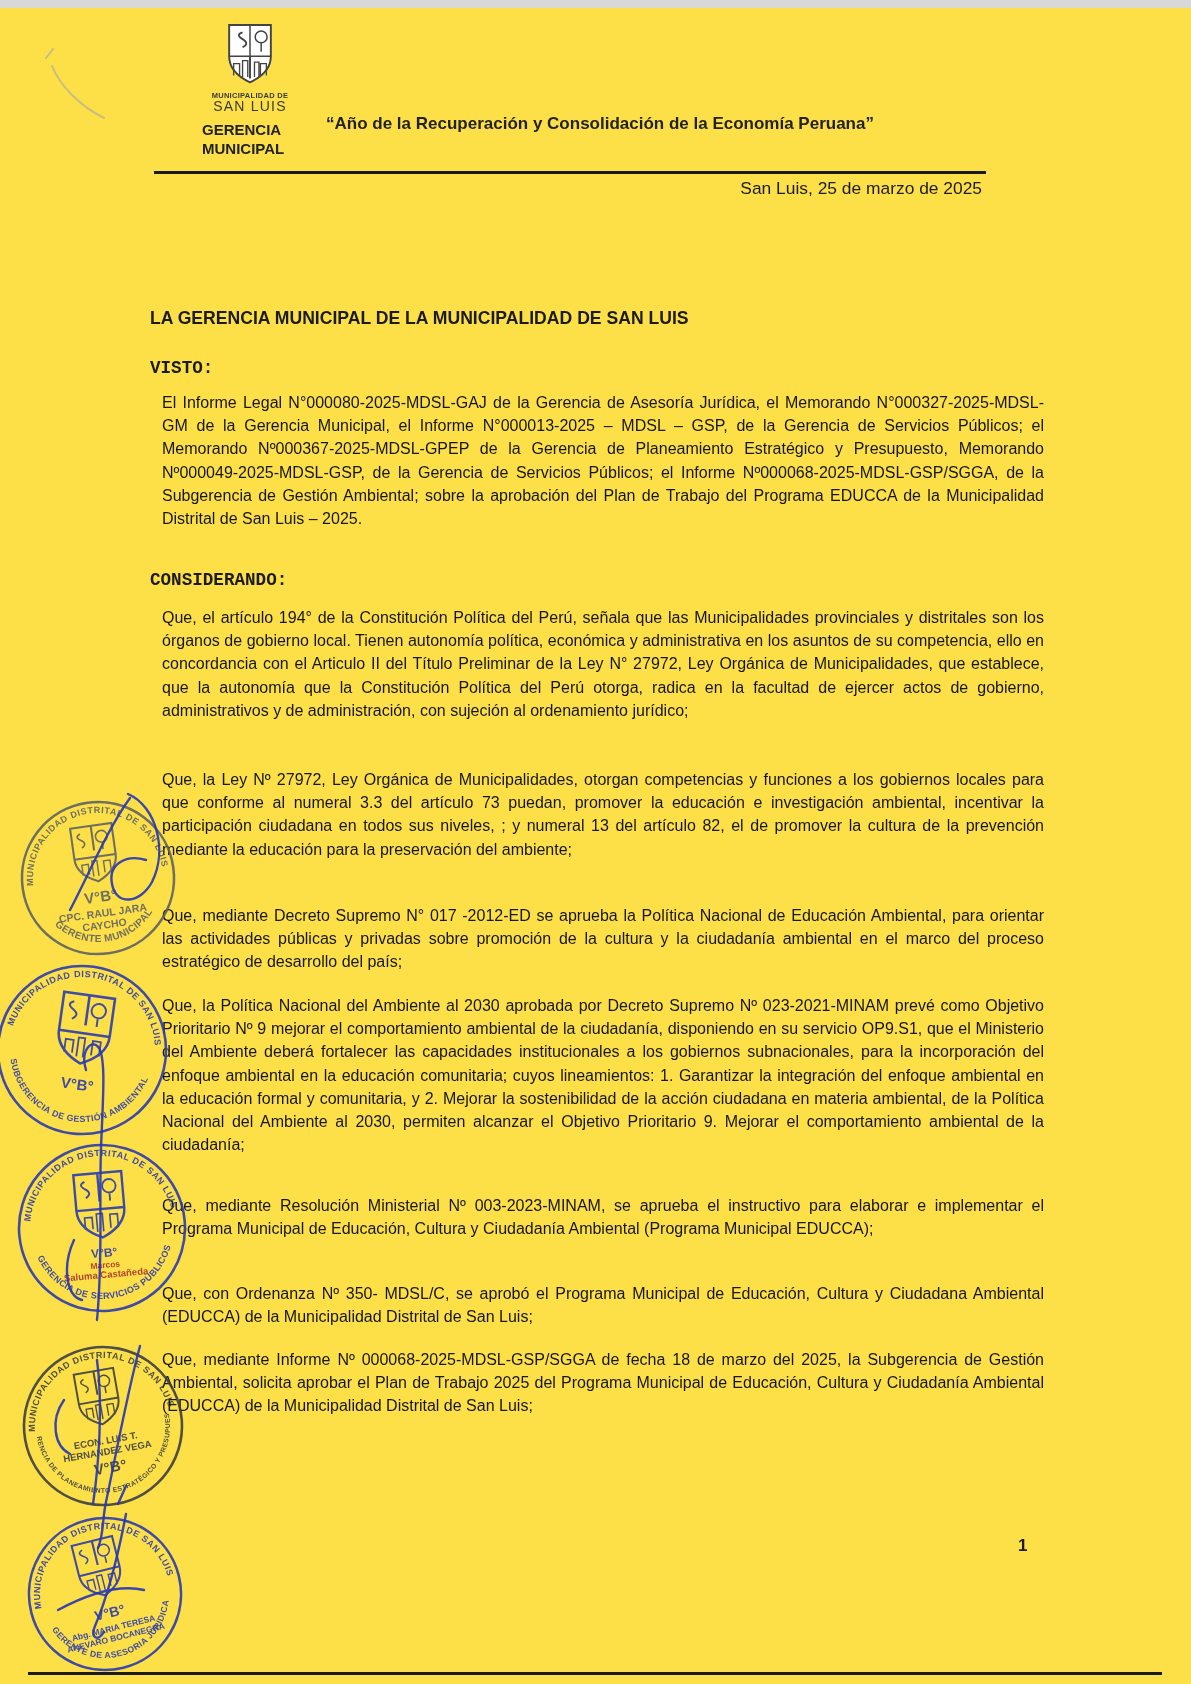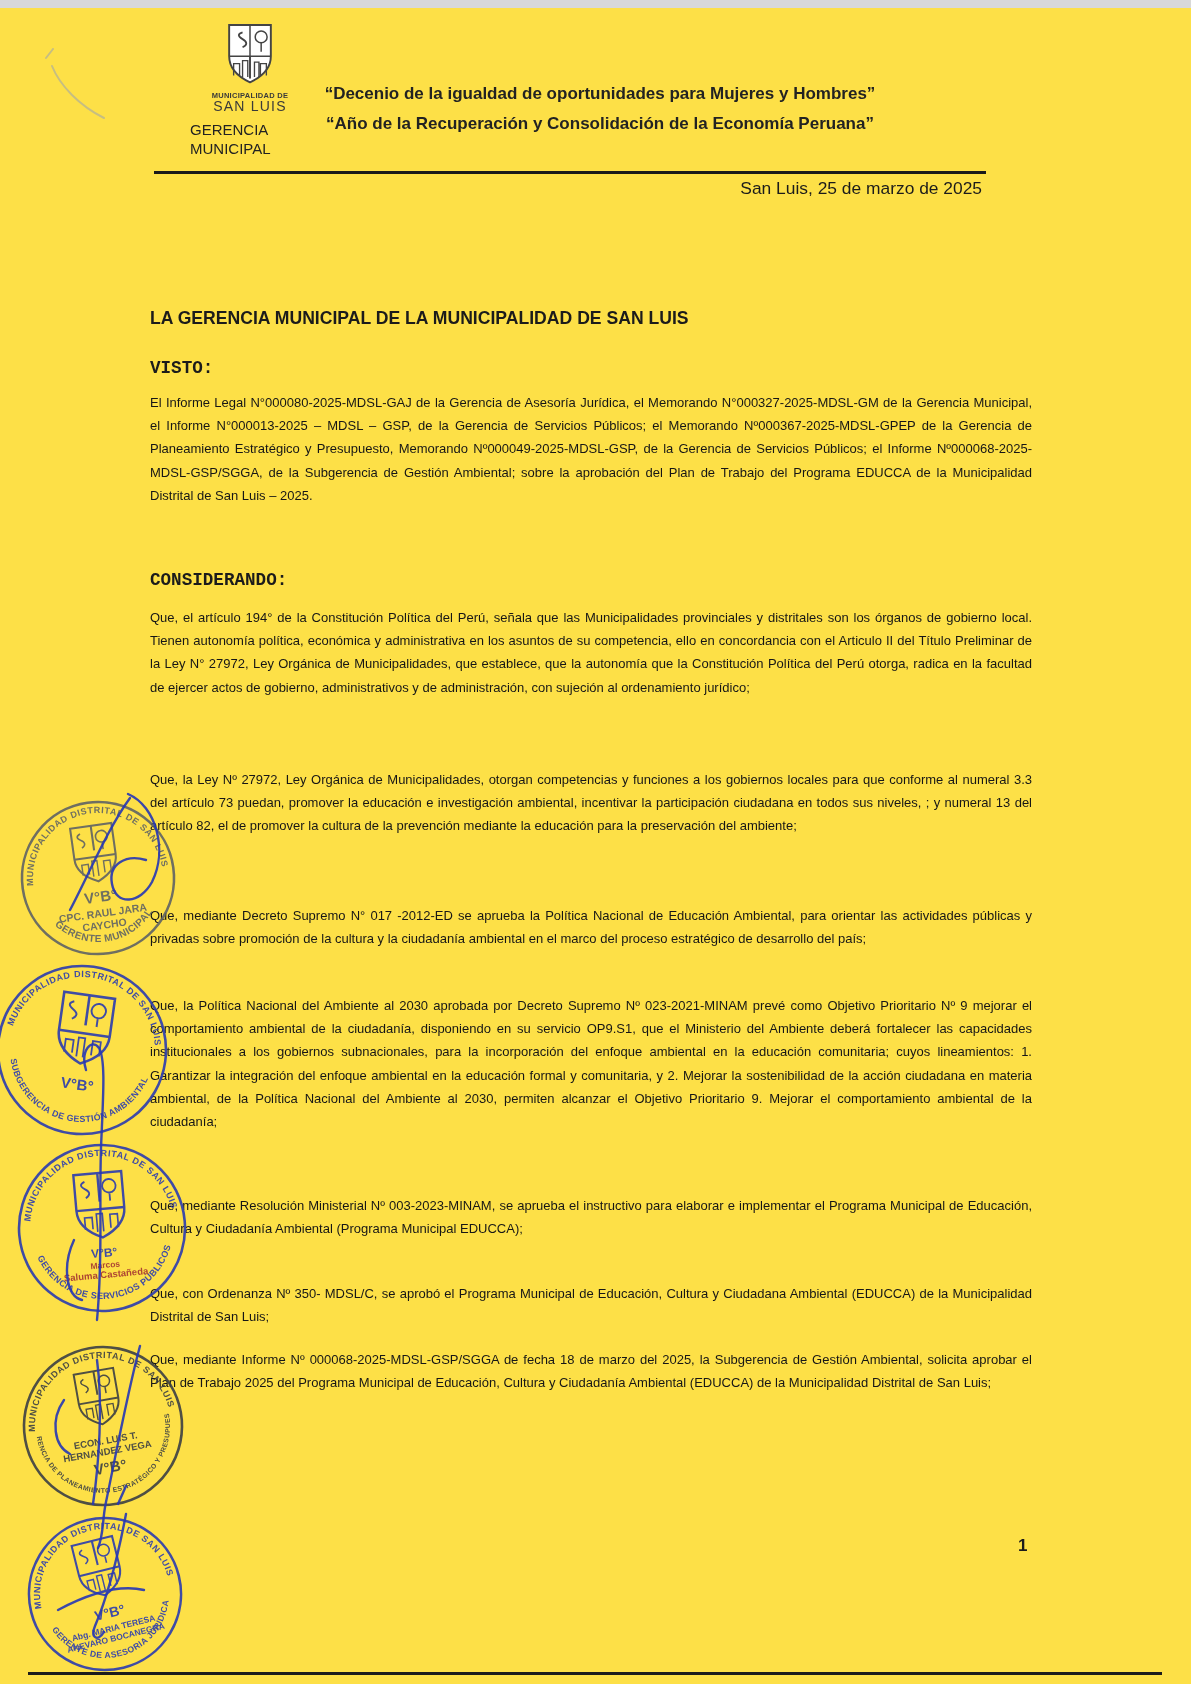--- a/index.html
+++ b/index.html
@@ -6,31 +6,31 @@
   .page{
     position:relative;width:1191px;height:1684px;margin:8px auto;
     background:#fde047;overflow:hidden;
     font-family:"Liberation Sans",sans-serif;color:#1b1b1b;
   }
   .abs{position:absolute;}
   
   .logo-block{left:204px;top:14px;width:92px;text-align:center;}
   .logo-small{font-size:7.5px;letter-spacing:.3px;color:#3a3a3a;margin-top:1px;font-weight:bold;}
   .logo-name{font-size:14px;font-weight:normal;letter-spacing:1.2px;color:#3a3a3a;margin-top:-2px;}
-  .office-block{left:190px;top:112px;width:110px;font-size:15px;font-weight:normal;line-height:19px;color:#222;}
+  .office-block{left:202px;top:112px;width:110px;font-size:15px;font-weight:bold;line-height:19px;color:#222;}
   .motto{left:150px;top:76px;width:900px;text-align:center;font-size:17px;font-weight:bold;color:#222;}
   .motto2{top:106px;}
   .header-rule{left:154px;top:163px;width:832px;height:3px;background:#1a1a1a;}
   .dateline{left:150px;top:170px;width:882px;text-align:right;padding-right:50px;box-sizing:border-box;font-size:17.4px;}
   
   .doc-title{left:150px;top:230px;width:882px;text-align:center;font-size:19.5px;font-weight:bold;
     text-decoration:underline;text-decoration-thickness:2px;text-underline-offset:4px;letter-spacing:.2px;}
   .issuer{left:150px;top:300px;width:882px;font-size:17.6px;font-weight:bold;}
   .sect-label{left:150px;top:350px;width:882px;font-size:17.6px;font-weight:bold;font-family:Liberation Mono, monospace;}
-  .para{left:150px;width:882px;font-size:13px;line-height:23.2px;text-align:justify;color:#161616;}
+  .para{left:162px;width:882px;font-size:16px;line-height:23.2px;text-align:justify;color:#161616;}
   .page-num{left:1018px;top:1528px;font-size:17px;font-weight:bold;}
   .footer-rule{left:28px;top:1664px;width:1134px;height:3px;background:#1c1c1c;}
   .ink-layer{left:0;top:0;pointer-events:none;}
   #stamps svg{position:absolute;}
 </style>
 </head>
 <body>
 
 <div class="page">
 
@@ -47,21 +47,20 @@
     </svg>
     <div class="logo-small">MUNICIPALIDAD DE</div>
     <div class="logo-name">SAN LUIS</div>
   </div>
 
   <div class="abs office-block">
     <div>GERENCIA</div>
     <div>MUNICIPAL</div>
   </div>
 
-  <div class="abs motto">“Decenio de la igualdad de oportunidades para Mujeres y Hombres”</div>
   <div class="abs motto motto2">“Año de la Recuperación y Consolidación de la Economía Peruana”</div>
 
   <div class="abs header-rule"></div>
 
   <div class="abs dateline">San Luis, 25 de marzo de 2025</div>
 
 
   <div class="abs issuer">LA GERENCIA MUNICIPAL DE LA MUNICIPALIDAD DE SAN LUIS</div>
 
   <div class="abs sect-label" style="top:350px">VISTO:</div>

